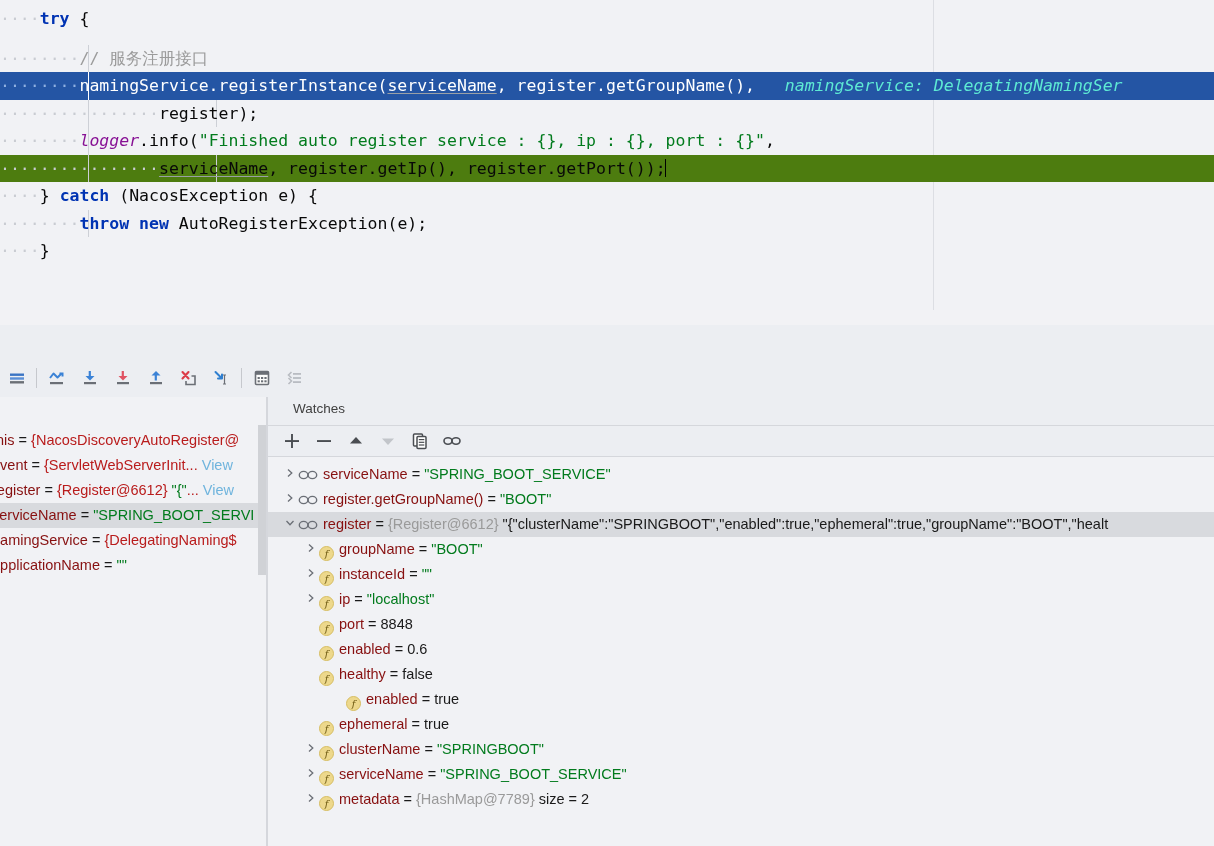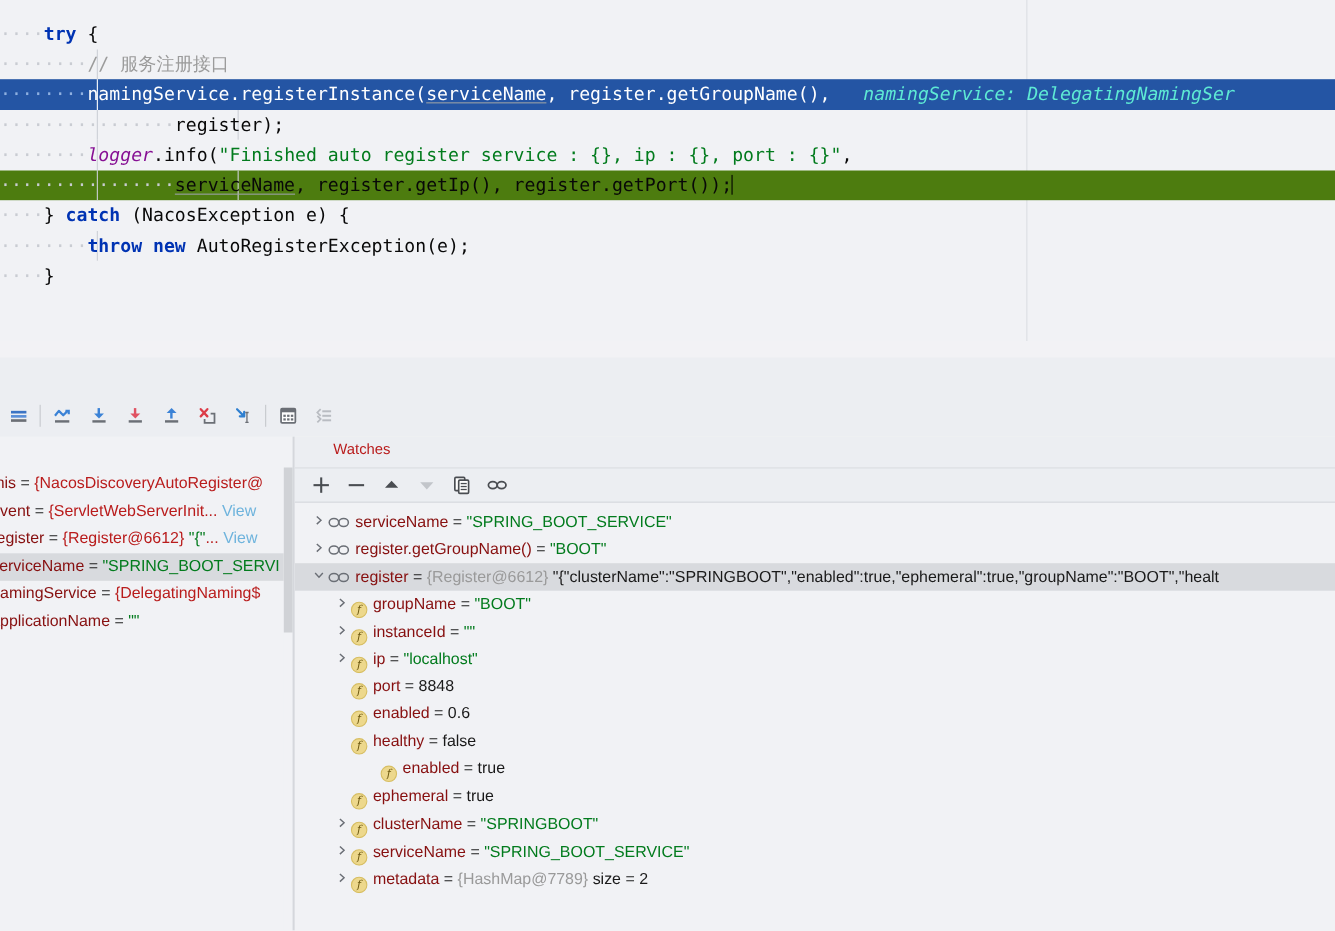--- a/index.html
+++ b/index.html
@@ -114,21 +114,21 @@
 
   #watch-panel {
     position: absolute; left: 268px; top: 397px; width: 946px; height: 449px;
     background: #f1f2f5; overflow: hidden;
   }
   #watch-tabbar {
     position: absolute; left: 0; top: 0; width: 946px; height: 28px;
     background: #eceef2; border-bottom: 1px solid #d5d7dc;
   }
   #watch-tab-label {
-    position: absolute; left: 35px; top: 4px; font-size: 13.5px; color: #b91c1c;
+    position: absolute; left: 25px; top: 4px; font-size: 13.5px; color: #404040;
   }
   #watch-toolbar {
     position: absolute; left: 0; top: 29px; width: 946px; height: 31px;
     background: #eceef2; border-bottom: 1px solid #d5d7dc;
     display: flex; align-items: center; padding-left: 8px; box-sizing: border-box;
   }
   .wt-btn { width: 32px; height: 26px; display: flex; align-items: center; justify-content: center; }
 
   .wrow {
     position: absolute; left: 0; width: 946px; height: 25px; line-height: 25px;
@@ -154,21 +154,21 @@
   .wnum { color: #1a1a1a; }
 </style>
 </head>
 <body>
 
 <div id="root">
 
   <div id="editor">
     <div class="right-margin-line"></div>
     <div id="code-lines">
-        <div class="code-line" style="top: 17px;"><span class="txt"><span class="ws">····</span><span class="kw">try</span><span class="plain"> {</span></span></div>
+        <div class="code-line" style="top: 5px;"><span class="txt"><span class="ws">····</span><span class="kw">try</span><span class="plain"> {</span></span></div>
         <div class="guide" style="left: 88px; top: 44.5px; height: 27.5px;"></div>
         <div class="code-line" style="top: 44.5px;"><span class="txt"><span class="ws">········</span><span class="cmt">// 服务注册接口</span></span></div>
         <div class="guide guide-sel" style="left: 88px; top: 72px; height: 27.5px;"></div>
         <div class="code-line ln-sel" style="top: 72px;"><span class="txt"><span class="ws-sel">········</span><span class="">namingService.registerInstance(</span><span class="underl">serviceName</span><span class="">, register.getGroupName(),</span></span><span class="hint-sel" style="position: relative; z-index: 2;">   namingService: DelegatingNamingSer</span></div>
         <div class="guide" style="left: 88px; top: 99.5px; height: 27.5px;"></div>
         <div class="guide" style="left: 216px; top: 99.5px; height: 27.5px;"></div>
         <div class="code-line" style="top: 99.5px;"><span class="txt"><span class="ws">················</span><span class="plain">register);</span></span></div>
         <div class="guide" style="left: 88px; top: 127px; height: 27.5px;"></div>
         <div class="code-line" style="top: 127px;"><span class="txt"><span class="ws">········</span><span class="fld">logger</span><span class="plain">.info(</span><span class="str">"Finished auto register service : {}, ip : {}, port : {}"</span><span class="plain">,</span></span></div>
         <div class="guide" style="left: 88px; top: 154.5px; height: 27.5px;"></div>

